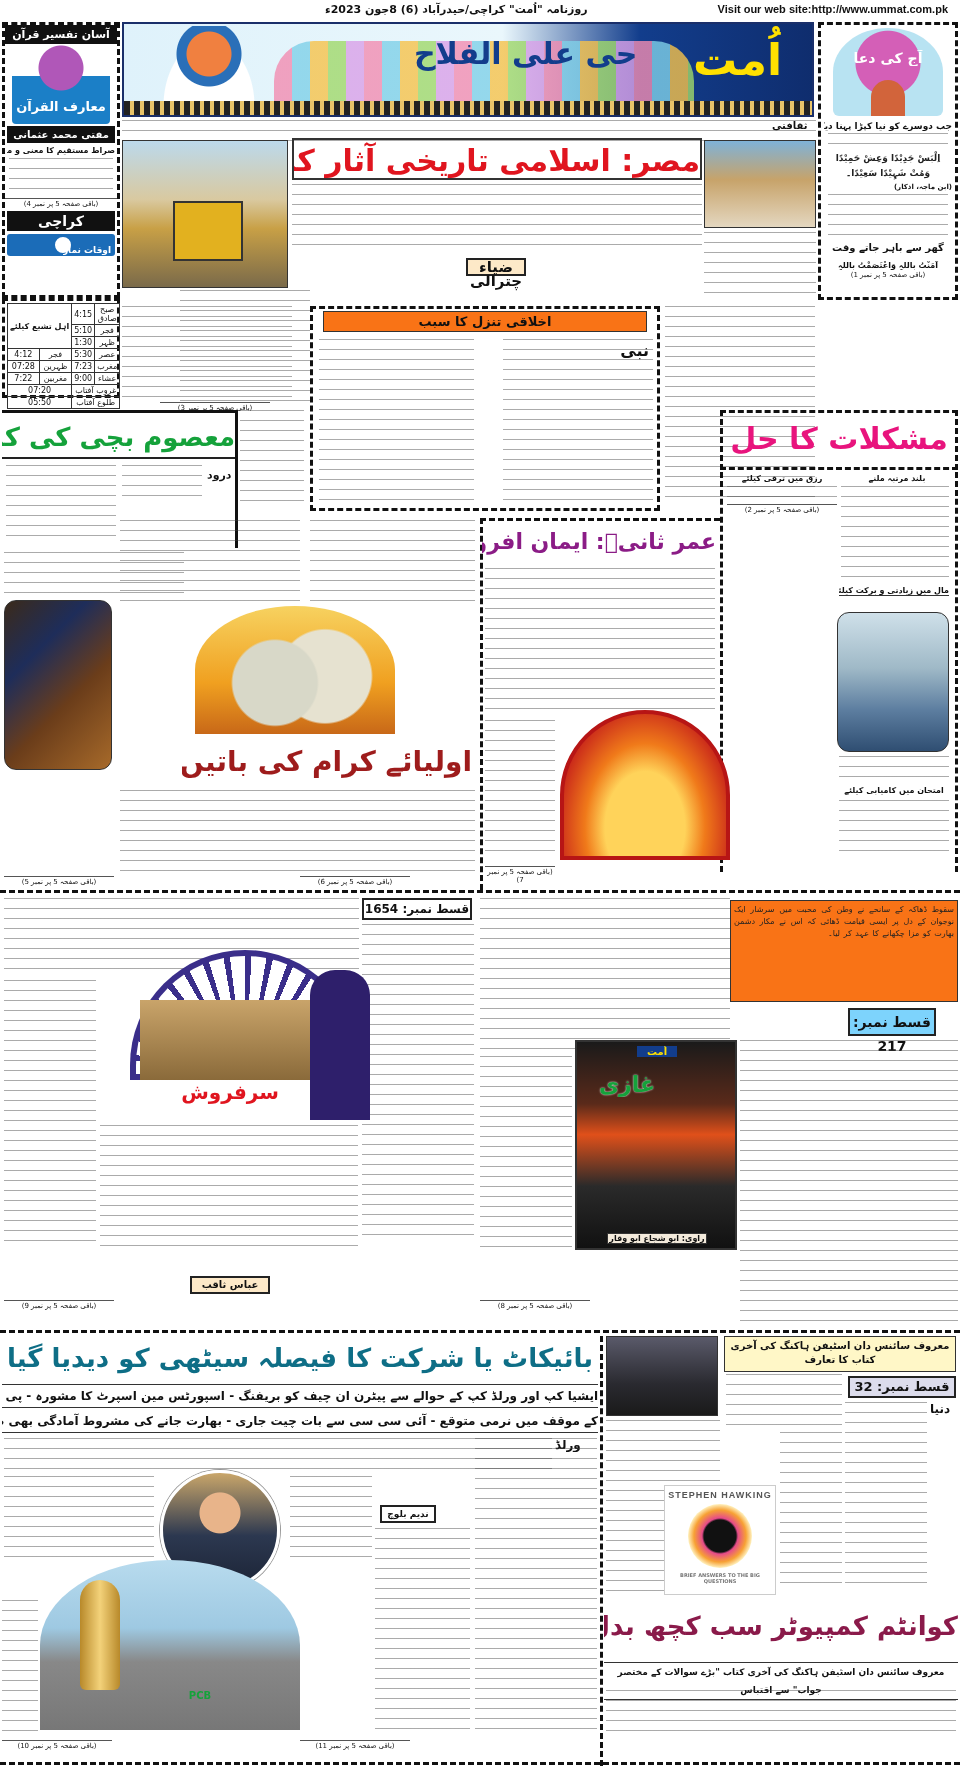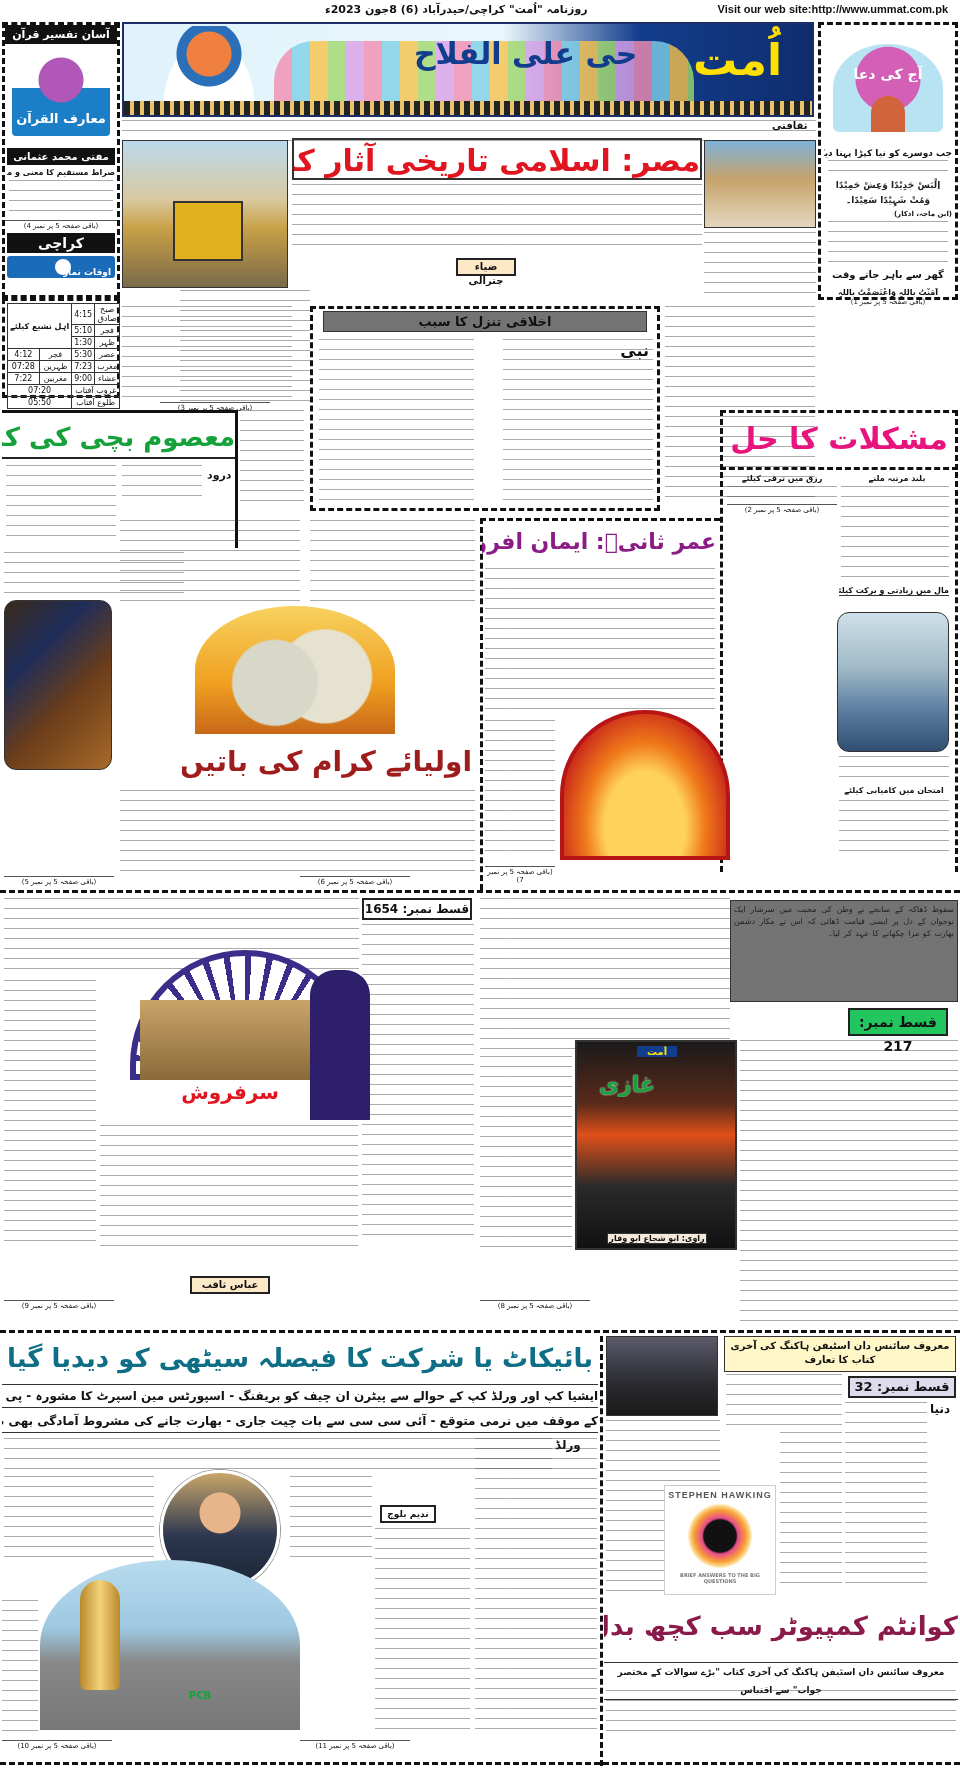--- a/index.html
+++ b/index.html
@@ -11,21 +11,21 @@
 .dash{border:3px dashed #111}
 .txt{font-size:7px;line-height:11px;color:#222;direction:rtl;text-align:justify;overflow:hidden;word-spacing:1px}
 .lines{background:repeating-linear-gradient(to bottom,#444 0px,#444 1px,transparent 1px,transparent 10px);opacity:.45}
 .head-ur{font-family:"DejaVu Sans",sans-serif;font-weight:bold;direction:rtl;text-align:center;white-space:nowrap;overflow:hidden}
 .banner{left:122px;top:22px;width:692px;height:95px;background:linear-gradient(90deg,#dff2fb 0%,#eaf7fc 55%,#123d8c 75%,#0f2d6e 100%);border:2px solid #1a2f6a;overflow:hidden}
 .domes{position:absolute;left:150px;bottom:14px;width:420px;height:60px;background:repeating-linear-gradient(90deg,#f28cb1 0 18px,#7fd0e8 18px 36px,#f6c24a 36px 54px,#a0d86a 54px 72px,#d9a0e8 72px 90px);border-radius:40px 40px 0 0;opacity:.8}
 .banner .strip{position:absolute;left:0;bottom:0;width:100%;height:14px;background:repeating-linear-gradient(90deg,#222 0 6px,#e9c46a 6px 10px);}
 .banner .hayya{position:absolute;left:290px;top:12px;font-size:30px;color:#123d8c;font-weight:bold;direction:rtl}
 .banner .logo{position:absolute;right:30px;top:10px;font-size:44px;color:#ffe000;font-weight:bold;direction:rtl}
 .banner .muezzin{position:absolute;left:30px;top:2px;width:110px;height:80px;background:radial-gradient(circle at 50% 35%,#f08040 0 22px,#2a6fb8 23px 32px,transparent 33px),radial-gradient(ellipse at 50% 100%,#fff 0 45px,transparent 46px)}
-.pink{background:#737373}
+.pink{background:#f97316}
 .yellowbox{background:#fff7c7}
 .img{border:1px solid #333}
 .caption-box{border:2px solid #222;background:#fde9c8;font-weight:bold;text-align:center;direction:rtl}
 .prayer{border-collapse:collapse;font-size:8px;width:100%}
 .prayer td{border:1px solid #333;padding:1px 2px;text-align:center;height:12px}
 .red{color:#e0151f}
 .green{color:#15a23b}
 .magenta{color:#e8147d}
 .purple{color:#8b1c86}
 .maroon{color:#9e1c1c}
@@ -36,21 +36,21 @@
 </head>
 <body>
 
 <div class="abs topbar">
   <span class="date">روزنامہ "اُمت" کراچی/حیدرآباد (6) 8جون 2023ء</span>
   <span class="site">Visit our web site:http://www.ummat.com.pk</span>
 </div>
 
 <div class="abs dash" style="left:2px;top:22px;width:118px;height:276px">
   <div class="head-ur" style="background:#111;color:#fff;font-size:11px;padding:3px 0">آسان تفسیر قرآن</div>
-  <div style="margin:12px auto;width:98px;height:80px;background:radial-gradient(circle at 50% 30%,#b057b8 0 22px,transparent 23px),linear-gradient(180deg,transparent 40%,#1b7fc7 40%);border-radius:4px;position:relative">
+  <div style="margin:0 auto;width:98px;height:80px;background:radial-gradient(circle at 50% 30%,#b057b8 0 22px,transparent 23px),linear-gradient(180deg,transparent 40%,#1b7fc7 40%);border-radius:4px;position:relative">
     <span class="head-ur" style="position:absolute;left:0;right:0;bottom:10px;color:#fff;font-size:13px">معارف القرآن</span>
   </div>
   <div class="head-ur" style="background:#111;color:#fff;font-size:10px;padding:3px 0;margin:2px 2px">مفتی محمد عثمانی</div>
   <div class="head-ur" style="font-size:8px;margin:3px 2px">صراط مستقیم کا معنی و مفہوم:</div>
   <div class="lines" style="height:38px;margin:2px 4px"></div>
   <div class="contd">(باقی صفحہ 5 پر نمبر 4)</div>
   <div class="head-ur" style="background:#111;color:#fff;font-size:14px;padding:2px 0;margin:3px 2px">کراچی</div>
   <div style="margin:2px;height:22px;background:#1b6cb8;border-radius:3px;position:relative">
     <span style="position:absolute;left:46px;top:1px;width:20px;height:20px;border-radius:50%;background:#fff;border:2px solid #1b6cb8"></span>
     <span class="head-ur" style="position:absolute;right:4px;top:11px;color:#fff;font-size:9px">اوقات نماز</span>
@@ -104,21 +104,21 @@
 
 <div class="abs banner">
   <div class="muezzin"></div>
   <div class="domes"></div>
   <div class="hayya">حی علی الفلاح</div>
   <div class="logo">اُمت</div>
   <div class="strip"></div>
 </div>
 
 <div class="abs dash" style="left:818px;top:22px;width:140px;height:278px;padding:3px">
-  <div style="width:110px;height:88px;margin:16px auto;border-radius:50% 50% 6px 6px;background:radial-gradient(circle at 50% 40%,#d45fb7 0 32px,#b8e3f2 33px),#b8e3f2;position:relative">
+  <div style="width:110px;height:88px;margin:0 auto;border-radius:50% 50% 6px 6px;background:radial-gradient(circle at 50% 40%,#d45fb7 0 32px,#b8e3f2 33px),#b8e3f2;position:relative">
     <span class="head-ur" style="position:absolute;left:0;right:0;top:22px;color:#fff;font-size:14px">آج کی دعا</span>
     <span style="position:absolute;left:38px;bottom:0;width:34px;height:36px;background:#d2643b;border-radius:18px 18px 0 0"></span>
   </div>
   <div class="head-ur" style="font-size:9px;margin:5px 0 2px">جب دوسرے کو نیا کپڑا پہنا دیکھے</div>
   <div class="lines" style="height:16px;margin:2px 4px"></div>
   <div class="head-ur" style="font-size:9px;white-space:normal;line-height:15px;color:#222;margin:2px 0">اِلْبَسْ جَدِیْدًا وَعِشْ حَمِیْدًا وَمُتْ شَہِیْدًا سَعِیْدًا۔</div>
   <div class="head-ur" style="font-size:7px;text-align:right">(ابن ماجہ، اذکار)</div>
   <div class="lines" style="height:44px;margin:3px 4px"></div>
   <div class="head-ur" style="font-size:10px;margin-top:4px">گھر سے باہر جاتے وقت</div>
   <div class="head-ur" style="font-size:8px;margin-top:8px">آمَنْتُ بِاللّٰہِ وَاعْتَصَمْتُ بِاللّٰہِ</div>
@@ -126,21 +126,21 @@
 </div>
 
 <div class="abs" style="left:122px;top:120px;width:694px;height:186px">
   <div class="lines" style="position:absolute;left:0;top:0;width:694px;height:22px"></div>
   <div class="abs img" style="left:0;top:20px;width:166px;height:148px;background:linear-gradient(180deg,#bcd9ec 0%,#d9c9a0 40%,#c8a046 60%,#7a6a4a 100%)">
     <div style="position:absolute;left:50px;top:60px;width:70px;height:60px;background:#e2b11f;border:2px solid #333"></div>
   </div>
   <div class="abs head-ur red" style="left:170px;top:18px;width:410px;height:42px;font-size:30px;line-height:42px;border:2px solid #333">مصر: اسلامی تاریخی آثار کا انہدام</div>
   <div class="abs img" style="left:582px;top:20px;width:112px;height:88px;background:linear-gradient(180deg,#7fb2d8 0%,#c7a36a 45%,#e4d7c0 100%)"></div>
   <div class="abs head-ur" style="left:650px;top:0;font-size:10px">ثقافتی</div>
-  <div class="abs caption-box" style="left:334px;top:138px;width:60px;height:18px;font-size:10px;line-height:14px">ضیاء چترالی</div>
+  <div class="abs caption-box" style="left:344px;top:138px;width:60px;height:18px;font-size:15px;line-height:14px">ضیاء چترالی</div>
   <div class="abs lines" style="left:170px;top:64px;width:410px;height:70px"></div>
   <div class="abs lines" style="left:582px;top:112px;width:112px;height:70px"></div>
 </div>
 <div class="abs lines" style="left:122px;top:306px;width:170px;height:100px"></div>
 <div class="abs lines" style="left:180px;top:290px;width:130px;height:118px"></div>
 <div class="abs contd" style="left:160px;top:402px;width:110px">(باقی صفحہ 5 پر نمبر 3)</div>
 
 <div class="abs dash" style="left:310px;top:306px;width:350px;height:205px">
   <div class="head-ur pink" style="margin:2px 10px;font-size:13px;border:1px solid #333;padding:2px">اخلاقی تنزل کا سبب</div>
   <div class="lines" style="position:absolute;left:6px;top:30px;width:155px;height:165px"></div>
@@ -205,21 +205,21 @@
   <div class="head-ur red" style="position:absolute;left:40px;top:130px;width:180px;font-size:20px">سرفروش</div>
 </div>
 <div class="abs lines" style="left:100px;top:1125px;width:258px;height:124px"></div>
 <div class="abs caption-box" style="left:190px;top:1276px;width:80px;height:18px;font-size:10px;line-height:14px">عباس ثاقب</div>
 <div class="abs contd" style="left:4px;top:1300px;width:110px">(باقی صفحہ 5 پر نمبر 9)</div>
 
 <div class="abs lines" style="left:480px;top:898px;width:250px;height:158px"></div>
 <div class="abs pink" style="left:730px;top:900px;width:228px;height:102px;border:1px solid #333;padding:3px">
   <div class="txt" style="font-size:8px;line-height:12px">سقوط ڈھاکہ کے سانحے نے وطن کی محبت میں سرشار ایک نوجوان کے دل پر ایسی قیامت ڈھائی کہ اس نے مکار دشمن بھارت کو مزا چکھانے کا عہد کر لیا۔</div>
 </div>
-<div class="abs caption-box" style="left:848px;top:1008px;width:100px;height:28px;font-size:14px;line-height:24px;background:#22c55e">قسط نمبر: 217</div>
+<div class="abs caption-box" style="left:848px;top:1008px;width:88px;height:28px;font-size:14px;line-height:24px;background:#7dd3fc">قسط نمبر: 217</div>
 <div class="abs" style="left:575px;top:1040px;width:162px;height:210px;background:linear-gradient(180deg,#1a1a1a 0%,#5a2a1a 30%,#e0501a 45%,#2a2a2a 70%,#111 100%);border:2px solid #333">
   <div class="head-ur" style="position:absolute;left:60px;top:4px;width:40px;font-size:10px;background:#123d8c;color:#ffe000">اُمت</div>
   <div class="head-ur green" style="position:absolute;left:20px;top:30px;width:60px;font-size:22px;text-shadow:0 0 2px #fff">غازی</div>
   <div class="head-ur" style="position:absolute;left:30px;bottom:4px;width:100px;font-size:8px;background:#f3eadb;color:#111;border:1px solid #333">راوی: ابو شجاع ابو وقار</div>
 </div>
 <div class="abs lines" style="left:740px;top:1040px;width:218px;height:290px"></div>
 <div class="abs lines" style="left:480px;top:1056px;width:92px;height:200px"></div>
 <div class="abs contd" style="left:480px;top:1300px;width:110px">(باقی صفحہ 5 پر نمبر 8)</div>
 
 <div class="abs" style="left:0;top:1330px;width:960px;height:0;border-top:3px dashed #111"></div>

